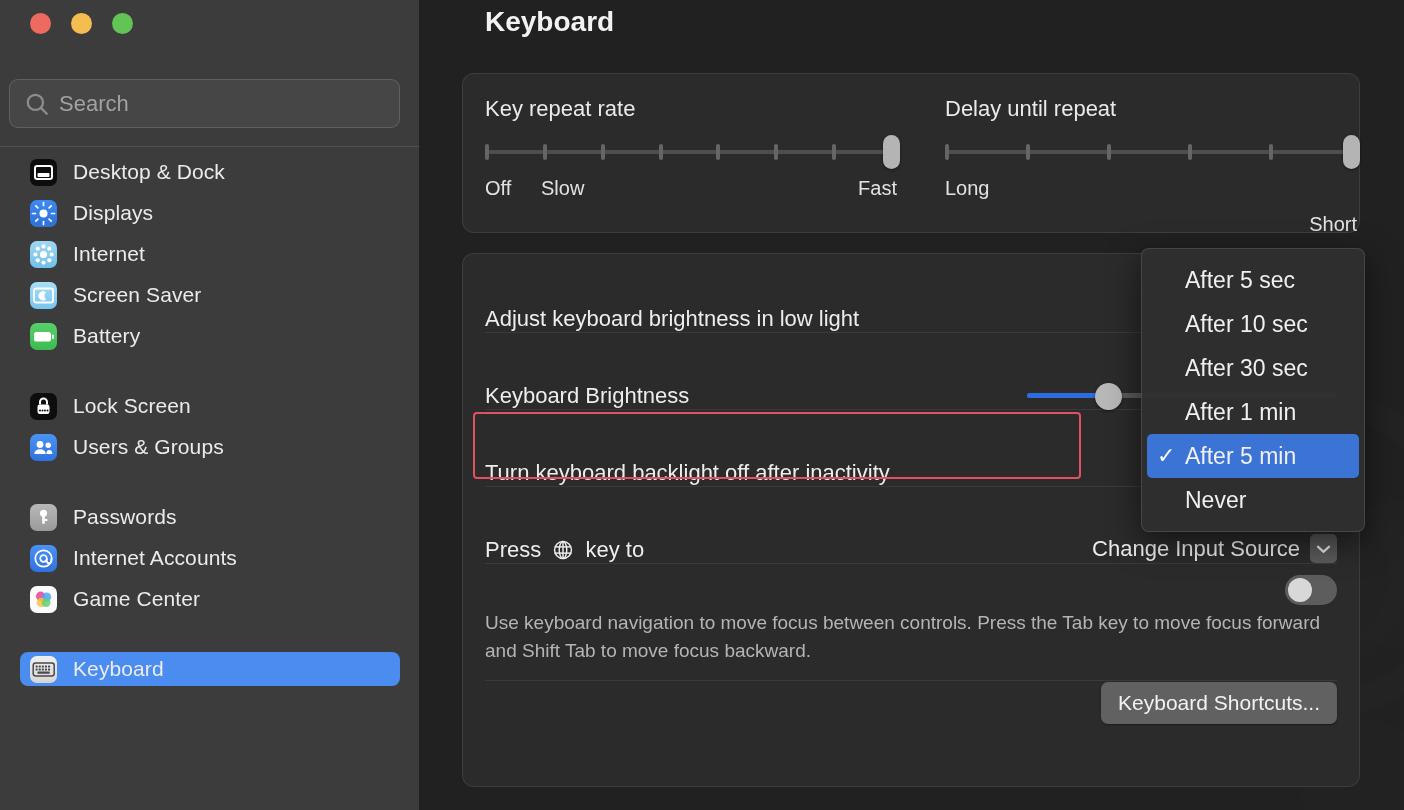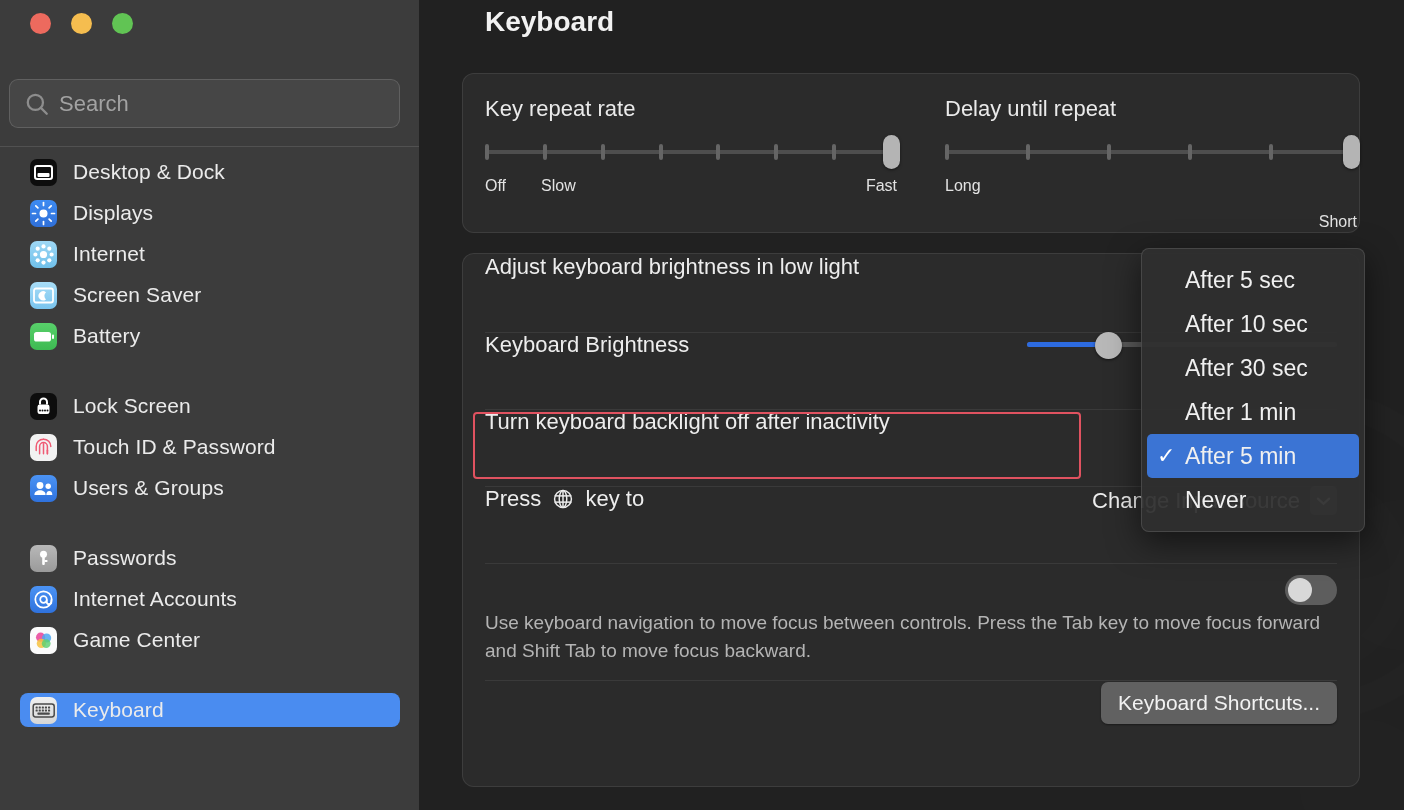--- a/index.html
+++ b/index.html
@@ -113,27 +113,27 @@
     position:absolute; top:-5px; width:4px; height:16px;
     background:#656565; border-radius:2px;
   }
   .knob {
     position:absolute; top:-14px; width:17px; height:34px;
     background:#b4b4b4; border-radius:9px;
     box-shadow:0 1px 3px rgba(0,0,0,.5);
   }
   .endcaps {
     position:relative; margin-top:22px; height:26px;
-    font-size:16px; color:#e2e2e2;
+    font-size:20px; color:#e2e2e2;
   }
   .endcaps span { position:absolute; top:0; white-space:nowrap; }
 
   .row {
     position:relative; height:77px;
-    display:flex; align-items:flex-start;
+    display:flex; align-items:flex-end;
     padding:0 22px 0 22px;
   }
   .row-sep {
     position:absolute; left:22px; right:22px; top:0; height:1px;
     background: rgba(255,255,255,0.075);
   }
   .row-label { font-size:22px; color:#ededed; }
   .row-right { margin-left:auto; display:flex; align-items:center; }
 
   .annot-box {
@@ -315,34 +315,20 @@
               <path d="M10 11.5V9a3.5 3.5 0 0 1 7 0v2.5" fill="none" stroke="#fff" stroke-width="2"></path>
               <g fill="#0d0d0d">
                 <circle cx="10" cy="17.5" r="1"></circle>
                 <circle cx="12.5" cy="17.5" r="1"></circle>
                 <circle cx="15" cy="17.5" r="1"></circle>
                 <circle cx="17.5" cy="17.5" r="1"></circle>
               </g>
             </svg>
           </span>
           <span class="nav-label">Lock Screen</span>
-        </div>
-        <div class="nav-item">
-          <span class="nav-icon" style="background: rgb(242, 242, 242);">
-            <svg width="27" height="27" viewBox="0 0 27 27">
-              <g fill="none" stroke="#ef5b74" stroke-width="1.5" stroke-linecap="round">
-                <path d="M13.5 5.2c-4.2 0-7.3 3.2-7.3 7.2v4"></path>
-                <path d="M20.8 12.4c0-4-3.1-7.2-7.3-7.2"></path>
-                <path d="M9.6 19.8v-7.3a3.9 3.9 0 0 1 7.8 0v7.3"></path>
-                <path d="M13.5 9.8v9.9"></path>
-                <path d="M17.4 16.2v3.5"></path>
-              </g>
-            </svg>
-          </span>
-          <span class="nav-label">Touch ID &amp; Password</span>
         </div>
         <div class="nav-item">
           <span class="nav-icon" style="background: linear-gradient(rgb(75, 147, 244), rgb(47, 114, 221));">
             <svg width="27" height="27" viewBox="0 0 27 27">
               <circle cx="10" cy="10.5" r="3.4" fill="#fff"></circle>
               <circle cx="18.2" cy="11.3" r="2.7" fill="#fff"></circle>
               <path d="M4.4 20c0-3.2 2.6-4.7 5.6-4.7s5.6 1.5 5.6 4.7z" fill="#fff"></path>
               <path d="M16.3 20c0-2.5 1-3.9 3-3.9s3 1.4 3 3.9z" fill="#fff"></path>
             </svg>
           </span>

